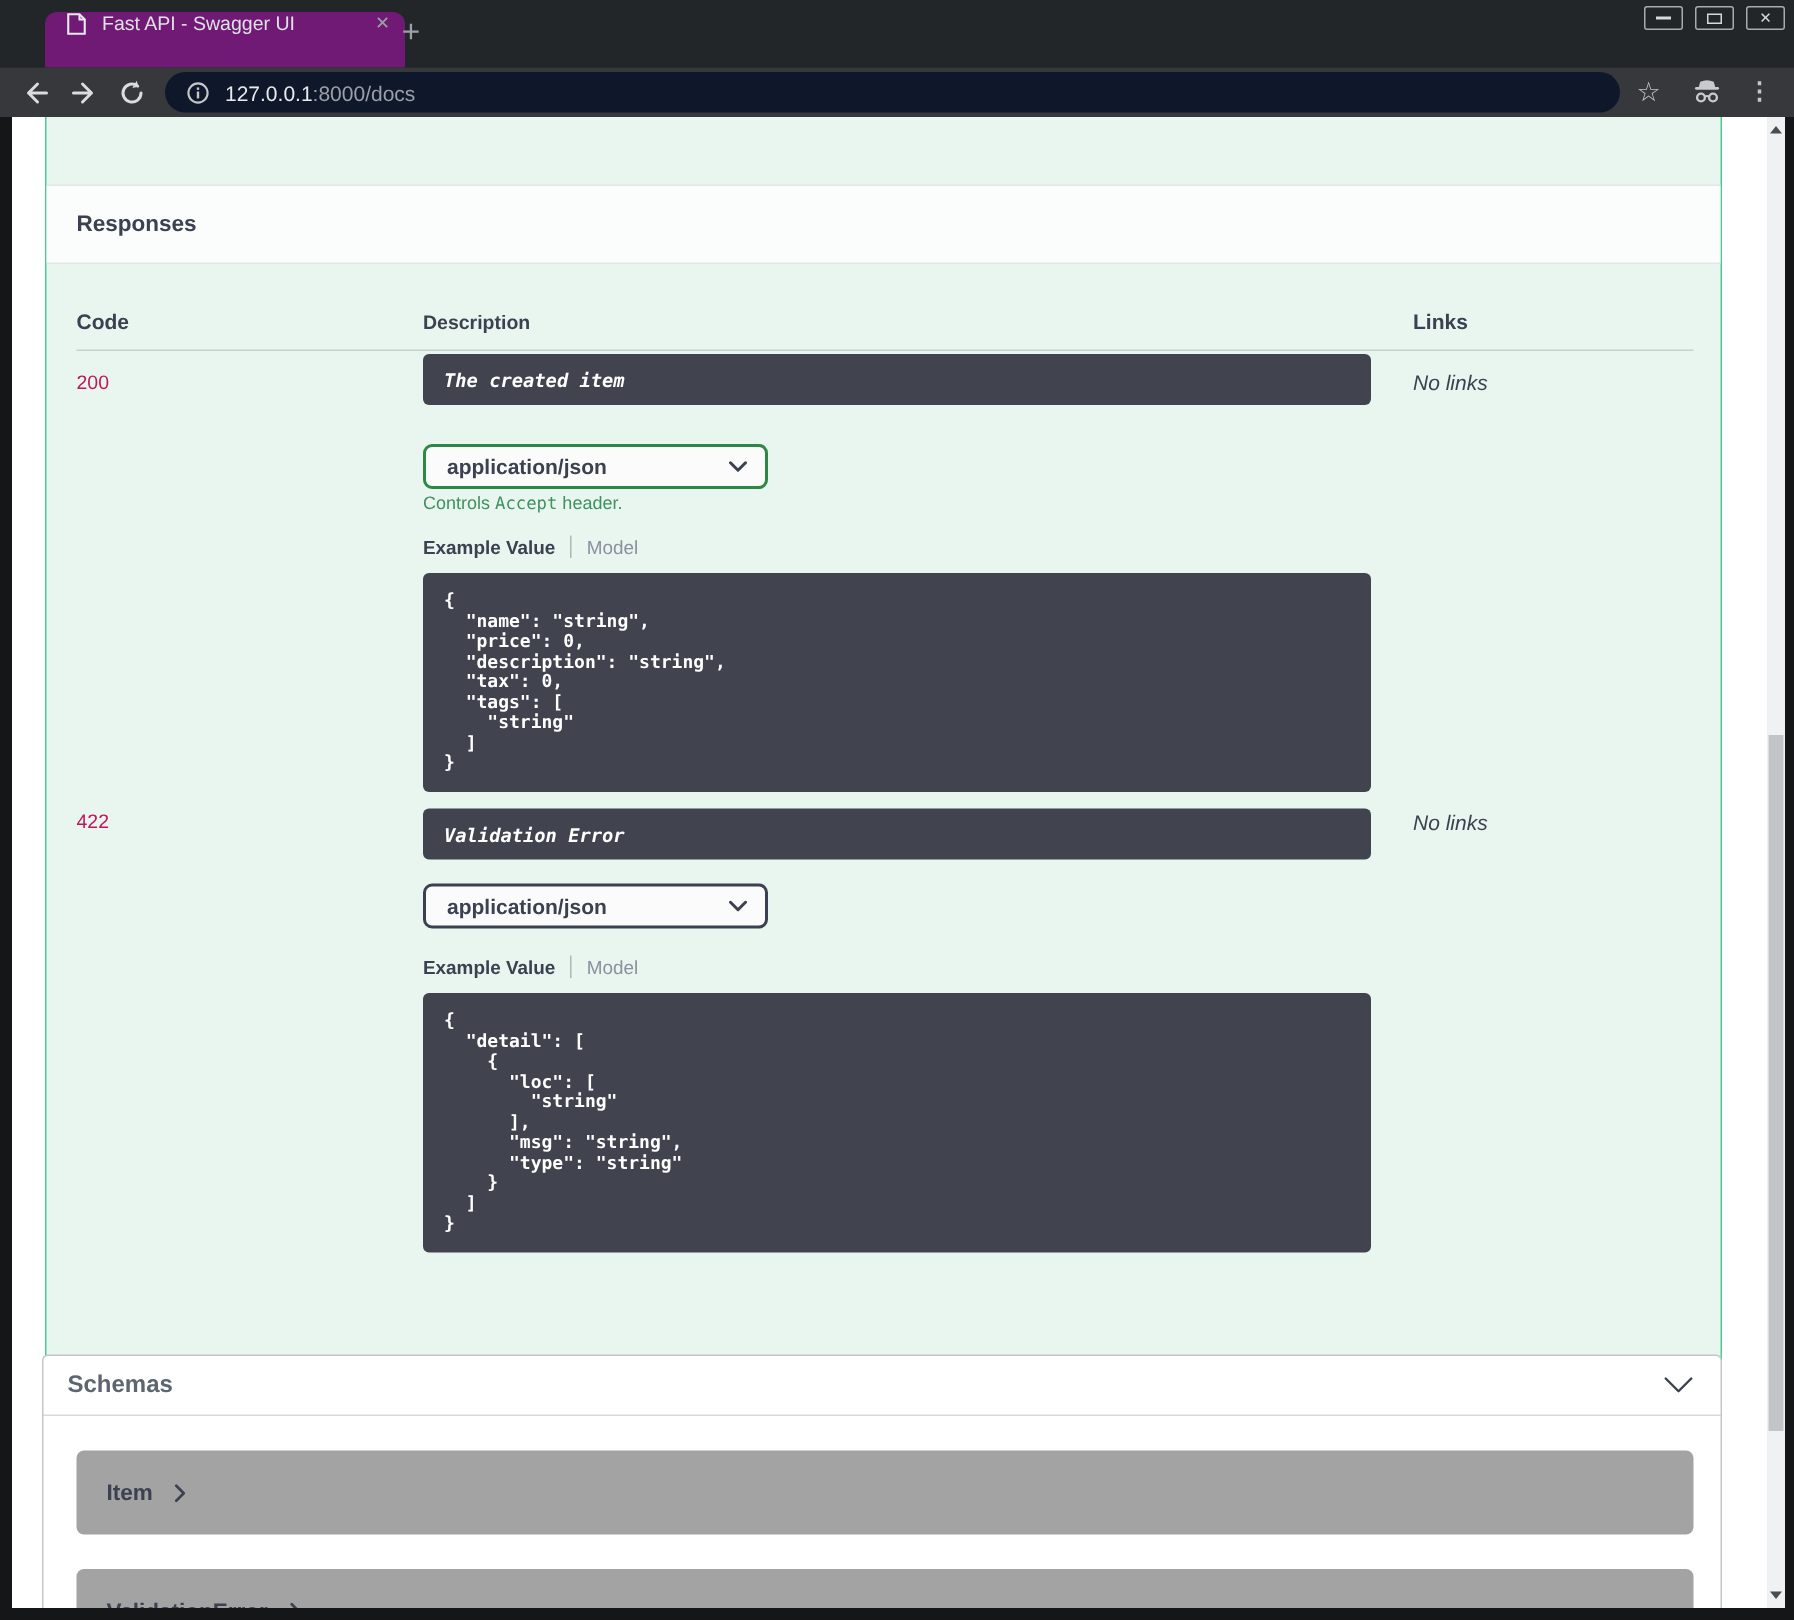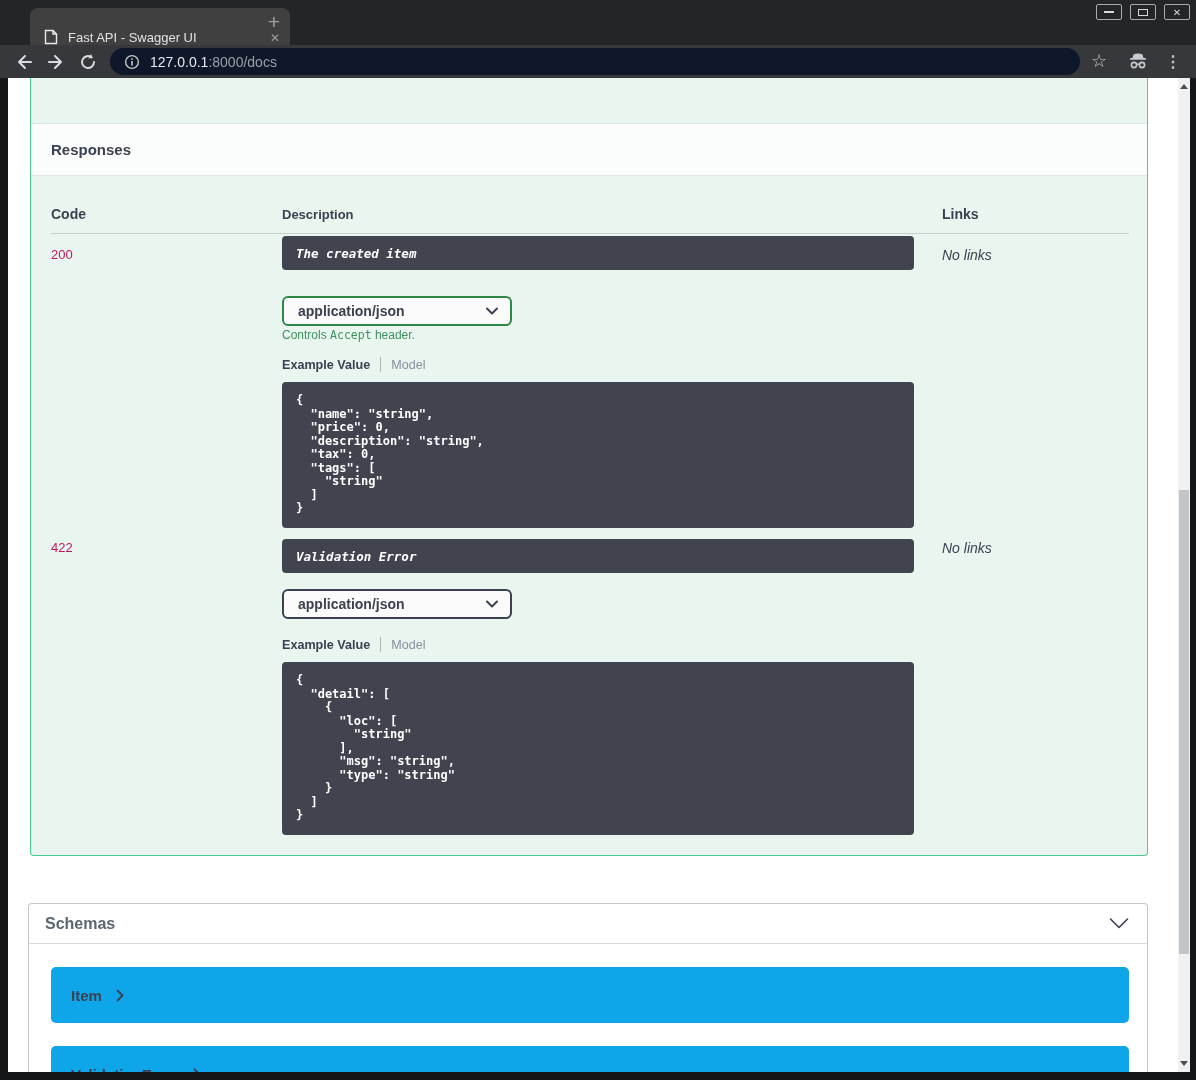--- a/index.html
+++ b/index.html
@@ -3,22 +3,22 @@
 <meta charset="utf-8">
 <style>
   * { margin:0; padding:0; box-sizing:border-box; }
   html,body { width:1196px; height:1080px; }
   body { font-family:"Liberation Sans", sans-serif; background:#141618; position:relative; overflow:hidden; }
 
   .window { position:absolute; inset:0; }
 
   
   .tabstrip { position:absolute; left:0; top:0; right:0; height:45px; background:#232629; }
-  .tab { position:absolute; left:30px; top:8px; width:260px; height:37px; background:#404040;
-         border-radius:8px 8px 0 0; display:flex; align-items:flex-end; padding:0 10px 0 14px; }
+  .tab { position:absolute; left:30px; top:8px; width:240px; height:37px; background:#701a75;
+         border-radius:8px 8px 0 0; display:flex; align-items:flex-start; padding:0 10px 0 14px; }
   .tab-title { color:#dfe1e4; font-size:13px; margin-left:10px; flex:1; white-space:nowrap; overflow:hidden; }
   .tab-close { color:#9aa0a6; font-size:12px; margin-left:6px; cursor:pointer; }
   .newtab { position:absolute; left:260px; top:9px; width:28px; height:28px; color:#9aa0a6;
             font-size:21px; text-align:center; line-height:26px; }
   .win-controls { position:absolute; right:6px; top:4px; display:flex; }
   .wc { width:26px; height:16px; border:1px solid #a9acae; border-radius:2px; margin-left:8px;
         display:flex; align-items:center; justify-content:center; color:#d6d8da; font-size:10px; }
   .wc-min { width:10px; height:2px; background:#d6d8da; }
   .wc-max { width:10px; height:7px; border:1.5px solid #d6d8da; }
 
@@ -29,21 +29,21 @@
   .url-host { color:#e8eaed; font-size:14px; margin-left:10px; }
   .url-rest { color:#9aa0a6; font-size:14px; }
   .tool-icon { position:absolute; top:5px; width:22px; height:22px; display:flex; align-items:center; justify-content:center;
                color:#c4c7c5; }
   .star-glyph { font-size:18px; line-height:18px; }
   .kebab { font-size:16px; font-weight:bold; }
 
   
   .content { position:absolute; left:8px; top:78px; right:6px; bottom:8px; background:#ffffff; overflow:hidden; }
 
-  .opblock { position:absolute; left:22px; top:0; width:1118px; height:778px;
+  .opblock { position:absolute; left:22px; top:0; width:1118px; height:1002px;
              background:#e9f6ef; border:1px solid #49cc90; border-top:none; border-radius:0 0 4px 4px; }
   .resp-header { position:absolute; left:0; top:45px; width:100%; height:53px;
                  background:rgba(255,255,255,.8);
                  border-top:1px solid rgba(59,65,81,.12); border-bottom:1px solid rgba(59,65,81,.12);
                  display:flex; align-items:center; padding-left:20px; }
   .resp-header span { font-size:15px; font-weight:bold; color:#3b4151; }
 
   .th { position:absolute; color:#3b4151; font-weight:bold; }
   .th-code  { left:20px;  top:128px; font-size:14px; }
   .th-desc  { left:251px; top:129px; font-size:13px; }
@@ -79,21 +79,21 @@
   .pre-200 { height:146px; }
   .pre-422 { height:173px; }
 
   
   .schemas { position:absolute; left:20px; top:825px; width:1120px; height:270px;
              background:#ffffff; border:1px solid rgba(59,65,81,.3); border-radius:4px; }
   .schemas-header { position:absolute; left:0; top:0; width:100%; height:40px;
                     border-bottom:1px solid rgba(59,65,81,.2);
                     display:flex; align-items:center; padding:0 18px 0 16px; }
   .schemas-header span { flex:1; font-size:16px; font-weight:bold; color:#5c6670; }
-  .model-card { position:absolute; left:22px; width:1078px; height:56px; background:#0ea5e9; border-radius:5px;
+  .model-card { position:absolute; left:22px; width:1078px; height:56px; background:#a3a3a3; border-radius:5px;
                 display:flex; align-items:center; padding-left:20px; cursor:pointer; }
   .model-card span { font-size:15px; font-weight:bold; color:#3b4151; margin-right:14px; }
   .card-item { top:63px; }
   .card-validationerror { top:142px; }
 
   
   .scrollbar { position:absolute; left:1170px; top:0; width:12px; height:100%; background:#f0f1f3; }
   .sb-arrow { position:absolute; left:2px; width:0; height:0; border-left:4px solid transparent; border-right:4px solid transparent; }
   .sb-up { top:6px; border-bottom:5px solid #4a4d4f; }
   .sb-down { bottom:6px; border-top:5px solid #4a4d4f; }

